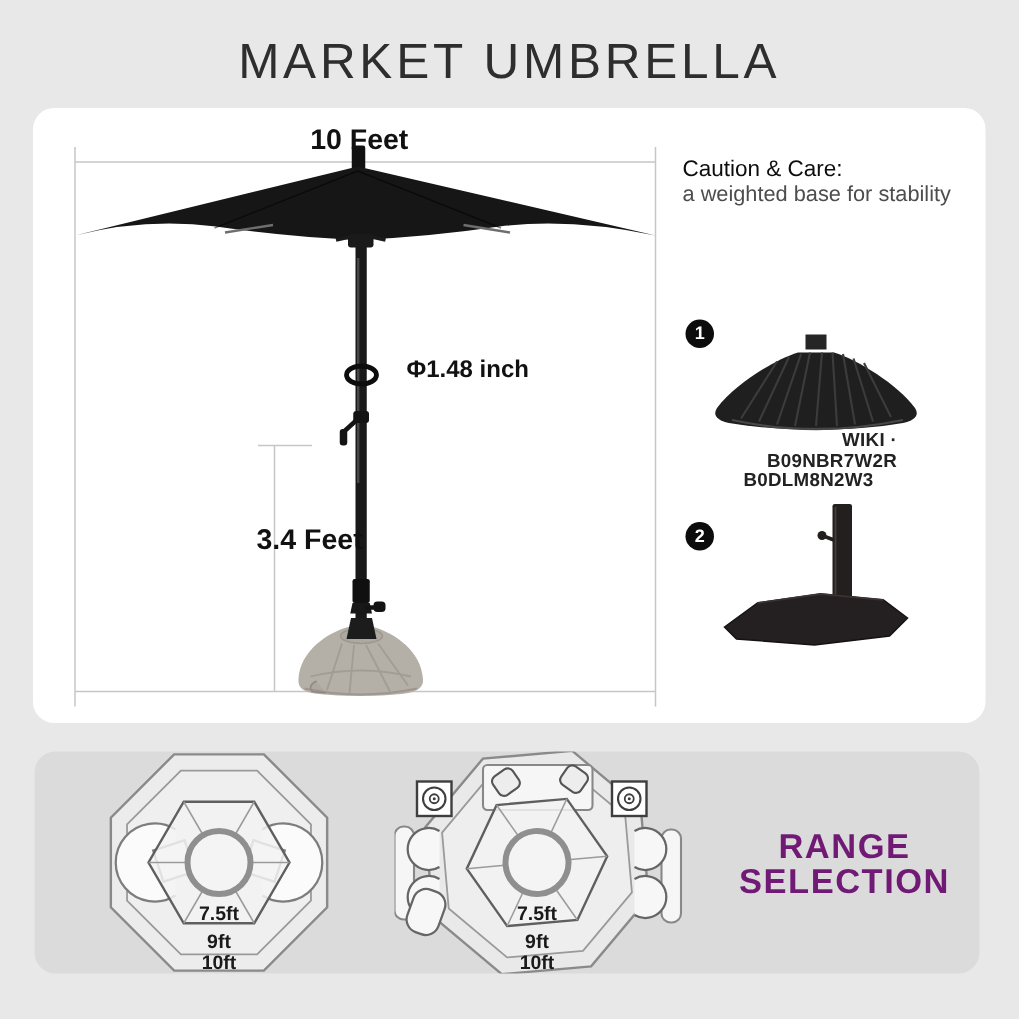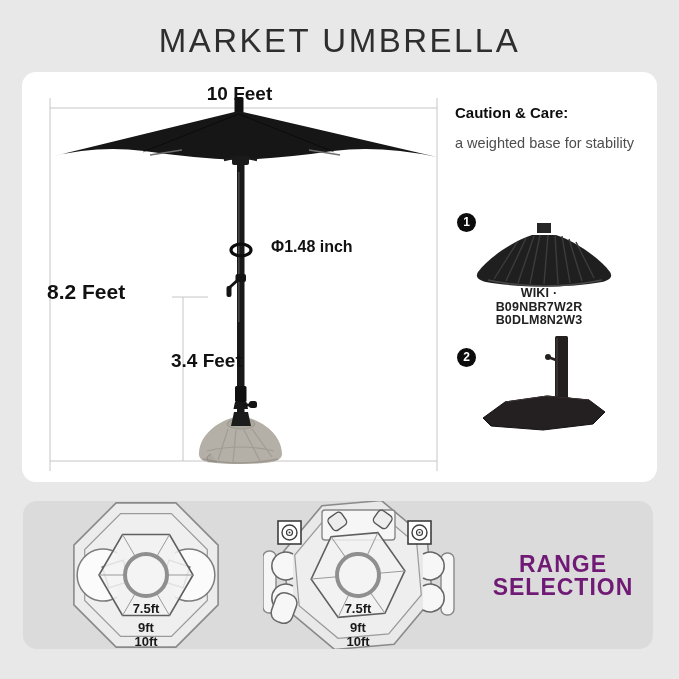--- a/index.html
+++ b/index.html
@@ -17,33 +17,33 @@
   .panel { position:absolute; border-radius:14px; }
   .panel-main { left:22px; top:72px; width:635px; height:410px; background:#ffffff; }
   .panel-range { left:23px; top:501px; width:630px; height:148px; background:#dcdbdb; }
   .abs { position:absolute; }
   .dim { position:absolute; font-weight:bold; color:#111; white-space:nowrap; }
   .dim-width  { left:160px; top:11px; width:115px; text-align:center; font-size:19px; }
   .dim-height { left:25px;  top:208px; font-size:21px; }
   .dim-pole   { left:149px; top:278px; font-size:19px; }
   .dim-dia    { left:249px; top:166px; font-size:16px; }
   .caution { position:absolute; left:433px; top:32px; width:200px; }
-  .caution-h { font-size:15px; font-weight:bold; color:#0d0d0d; margin-bottom:13px; }
+  .caution-h { font-size:15px; font-weight:normal; color:#0d0d0d; }
   .caution-note { font-size:14.5px; color:#4d4d4d; line-height:19px; }
   .caution-note .red { color:#ab2129; font-weight:600; letter-spacing:0.2px; }
   .badge {
     position:absolute; width:19px; height:19px; border-radius:50%;
     background:#0c0c0c; color:#fff; font-size:12px; font-weight:bold;
     text-align:center; line-height:19px;
   }
   .badge-1 { left:435px; top:141px; }
   .badge-2 { left:435px; top:276px; }
   .wiki { position:absolute; font-size:12.5px; font-weight:bold; color:#222; letter-spacing:0.2px; }
   .wiki-1 { left:458px; top:215px; width:118px; line-height:13.5px; }
-  .wiki-1 .l1 { text-align:center; }
+  .wiki-1 .l1 { text-align:right; }
   .wiki-1 .l2 { text-align:center; }
   .wiki-2 { left:458px; top:365px; width:120px; }
   .range-heading {
     position:absolute; left:445px; top:52px; width:190px;
     text-align:center; font-size:23px; font-weight:bold;
     letter-spacing:1px; line-height:22.5px; color:#701a75;
   }
   svg text { font-family:"Liberation Sans", sans-serif; }
   .size-label { font-size:13px; font-weight:bold; fill:#1a1a1a; text-anchor:middle; }
 </style>
@@ -112,21 +112,20 @@
           <line x1="128" y1="83" x2="160" y2="78"></line>
           <line x1="287" y1="78" x2="318" y2="83"></line>
         </g>
         <rect x="210" y="84" width="17" height="9" rx="2" fill="#1a1a1a"></rect>
         <line x1="202" y1="88" x2="211" y2="86" stroke="#1a1a1a" stroke-width="2.5"></line>
         <line x1="226" y1="86" x2="235" y2="88" stroke="#1a1a1a" stroke-width="2.5"></line>
       </g>
     </svg>
 
     <div class="dim dim-width">10 Feet</div>
-    <div class="dim dim-height">8.2 Feet</div>
     <div class="dim dim-pole">3.4 Feet</div>
     <div class="dim dim-dia">Φ1.48 inch</div>
 
     <div class="caution">
       <div class="caution-h">Caution &amp; Care:</div>
       <div class="caution-note">
         <div>a weighted base for stability</div>
       </div>
     </div>
 

